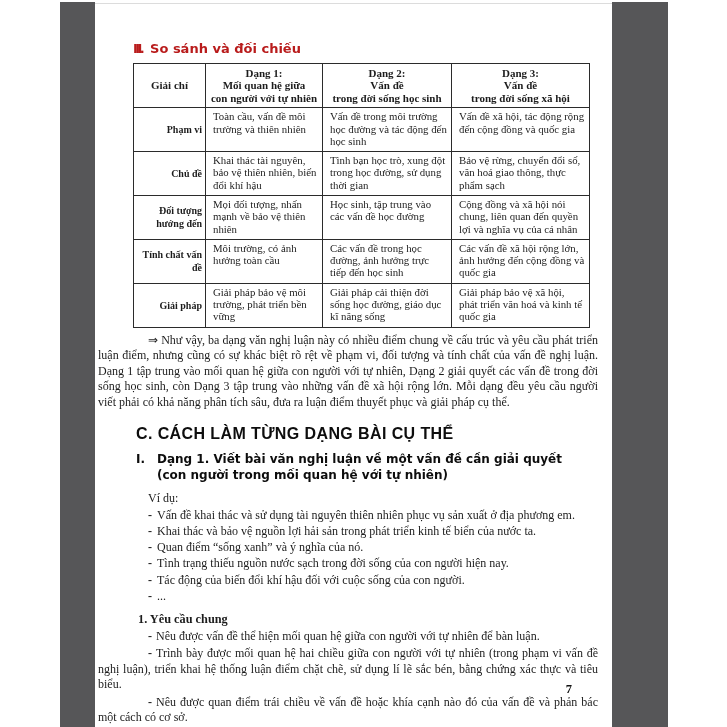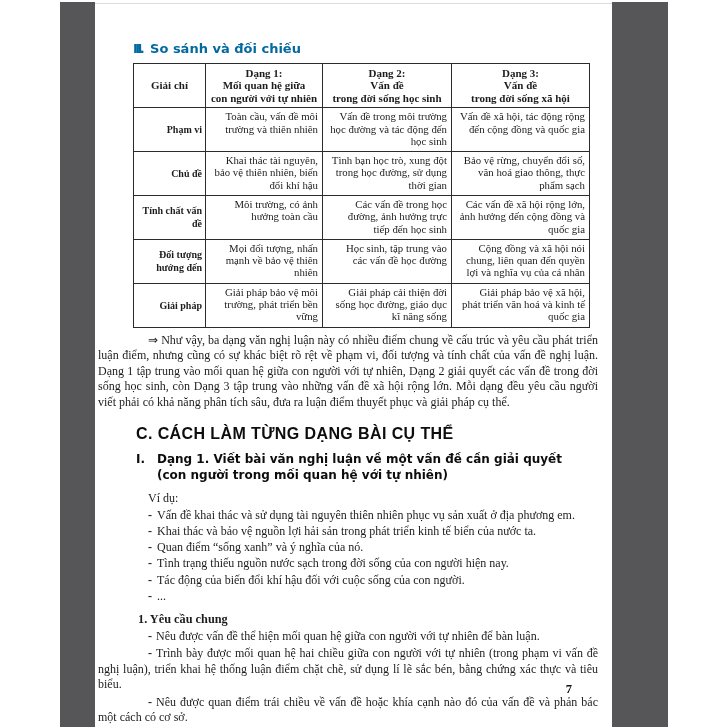--- a/index.html
+++ b/index.html
@@ -10,21 +10,21 @@
   .canvas{position:relative;width:727px;height:727px;background:#ffffff;}
   .backdrop-bar{position:absolute;top:2px;bottom:0;background:#565658;}
   .backdrop-bar.left{left:60px;width:35px;}
   .backdrop-bar.right{left:612px;width:56px;}
   .page-top-edge{position:absolute;left:95px;top:3px;width:517px;height:1px;background:#dcdcdc;}
   .content{position:absolute;left:98px;top:0;width:500px;height:727px;}
 
   
   .sec3-heading{
     margin:41px 0 0 35px;
-    font-family:"DejaVu Sans",sans-serif;font-weight:800;font-size:13px;color:#0369a1;
+    font-family:"DejaVu Sans",sans-serif;font-weight:800;font-size:13px;color:#b91c1c;
   }
   .sec3-marker{letter-spacing:-2.6px;margin-right:8px;}
 
   
   table.cmp{
     border-collapse:collapse;table-layout:fixed;width:456px;margin:7px 0 0 35px;
   }
   table.cmp col.c0{width:72px;}
   table.cmp col.c1{width:117px;}
   table.cmp col.c2{width:129px;}
@@ -32,21 +32,21 @@
   table.cmp th,table.cmp td{border:1px solid #2b2b2b;}
   table.cmp thead th{
     font-weight:bold;font-size:11px;line-height:12.4px;
     vertical-align:middle;white-space:pre-line;padding:3px 2px;
   }
   table.cmp tbody th{
     font-weight:bold;font-size:10px;line-height:13px;text-align:right;
     vertical-align:middle;padding:2px 3px;
   }
   table.cmp td{
-    font-size:10.8px;line-height:12.3px;vertical-align:top;padding:2px 4px 4px 7px;text-align:right;
+    font-size:10.8px;line-height:12.3px;vertical-align:top;padding:2px 4px 4px 7px;
   }
 
   
   .summary{
     margin:5px 0 12px 0;width:500px;font-size:12px;line-height:15.6px;
     text-align:justify;text-indent:50px;
   }
 
   
   .sec-c{
@@ -122,30 +122,30 @@
           <td>Vấn đề trong môi trường học đường và tác động đến học sinh</td>
           <td>Vấn đề xã hội, tác động rộng đến cộng đồng và quốc gia</td>
         </tr>
         <tr>
           <th>Chủ đề</th>
           <td>Khai thác tài nguyên, bảo vệ thiên nhiên, biến đổi khí hậu</td>
           <td>Tình bạn học trò, xung đột trong học đường, sử dụng thời gian</td>
           <td>Bảo vệ rừng, chuyển đổi số, văn hoá giao thông, thực phẩm sạch</td>
         </tr>
         <tr>
+          <th>Đối tượng hướng đến</th>
+          <td>Mọi đối tượng, nhấn mạnh về bảo vệ thiên nhiên</td>
+          <td>Học sinh, tập trung vào các vấn đề học đường</td>
+          <td>Cộng đồng và xã hội nói chung, liên quan đến quyền lợi và nghĩa vụ của cá nhân</td>
+        </tr>
+        <tr>
           <th>Tính chất vấn đề</th>
           <td>Môi trường, có ảnh hưởng toàn cầu</td>
           <td>Các vấn đề trong học đường, ảnh hưởng trực tiếp đến học sinh</td>
           <td>Các vấn đề xã hội rộng lớn, ảnh hưởng đến cộng đồng và quốc gia</td>
-        </tr>
-        <tr>
-          <th>Đối tượng hướng đến</th>
-          <td>Mọi đối tượng, nhấn mạnh về bảo vệ thiên nhiên</td>
-          <td>Học sinh, tập trung vào các vấn đề học đường</td>
-          <td>Cộng đồng và xã hội nói chung, liên quan đến quyền lợi và nghĩa vụ của cá nhân</td>
         </tr>
         <tr>
           <th>Giải pháp</th>
           <td>Giải pháp bảo vệ môi trường, phát triển bền vững</td>
           <td>Giải pháp cải thiện đời sống học đường, giáo dục kĩ năng sống</td>
           <td>Giải pháp bảo vệ xã hội, phát triển văn hoá và kinh tế quốc gia</td>
         </tr>
       </tbody>
     </table>
 

